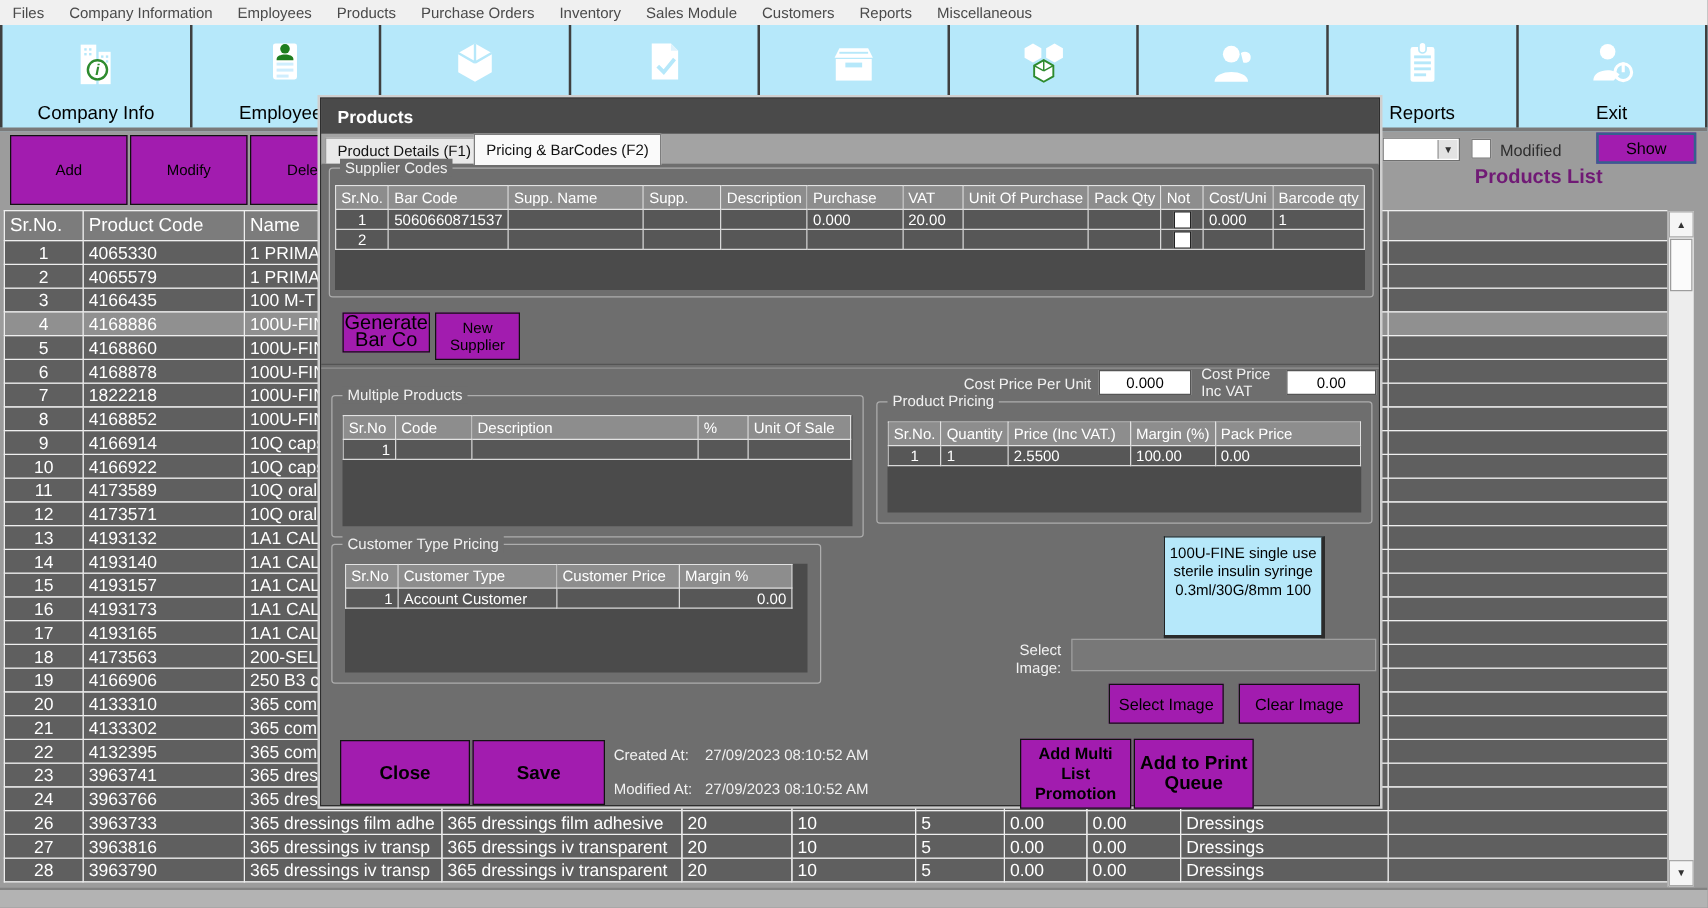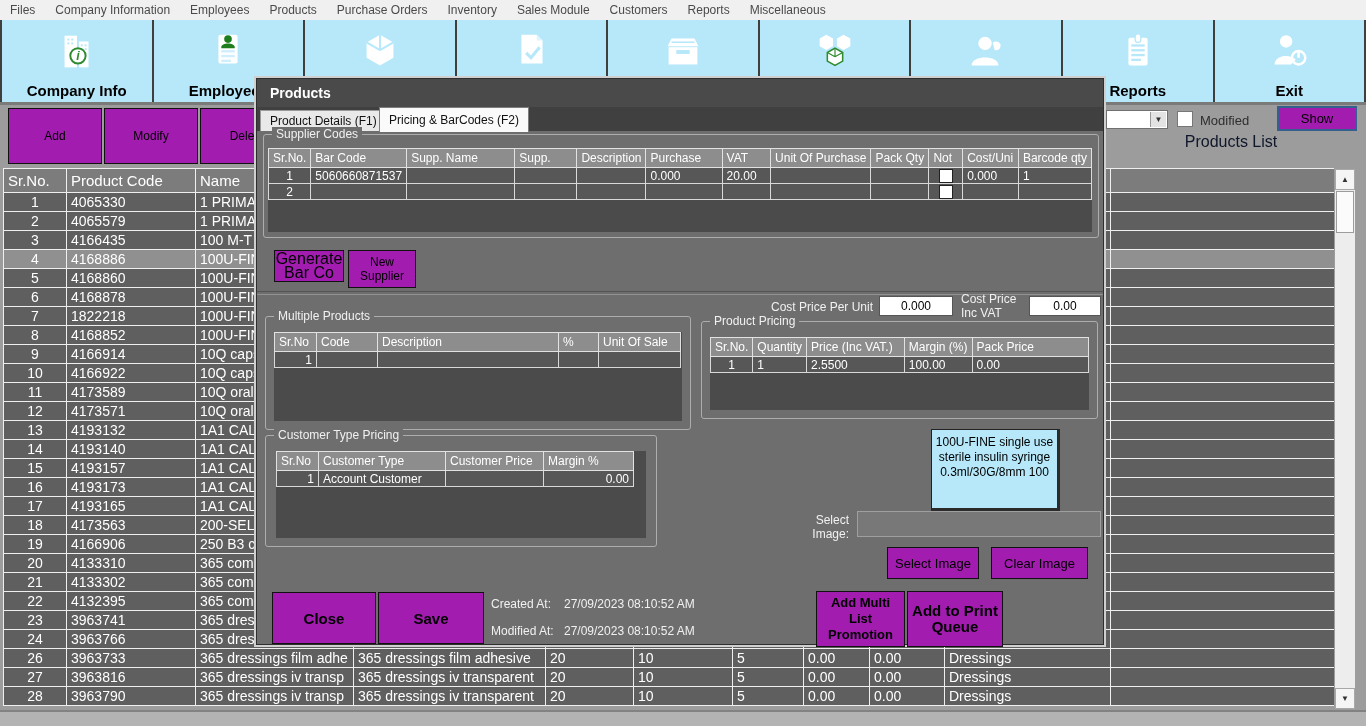--- a/index.html
+++ b/index.html
@@ -12,21 +12,21 @@
   .menubar{position:absolute;left:0;top:0;width:1366px;height:20px;background:#f0f0f0;
     border-bottom:1px solid #d6d6d6;display:flex;align-items:center;font-size:12px;color:#4a4a4a}
   .menubar span{padding:0 10px;white-space:nowrap}
   
   .toolbar{position:absolute;left:0;top:20px;width:1366px;height:85px;display:flex;
     background:#b6e8fa;border-bottom:3px solid #7a7a7a;box-sizing:border-box}
   .tbtn{flex:1;border-right:2px solid #3f3f3f;display:flex;flex-direction:column;align-items:center;
     justify-content:space-between;padding:6px 0 2px;box-sizing:border-box;cursor:pointer}
   .tbtn:first-child{border-left:2px solid #3f3f3f}
   .tbtn .ticon{height:52px;display:flex;align-items:center;justify-content:center}
-  .tbtn .tlabel{font-weight:bold;font-size:15px;color:#000;height:18px;white-space:nowrap}
+  .tbtn .tlabel{font-weight:normal;font-size:15px;color:#000;height:18px;white-space:nowrap}
   
   .btn-blue{background:#a21caf;border:1px solid #111;color:#000;text-align:center;
     display:flex;align-items:center;justify-content:center;box-sizing:border-box;cursor:pointer}
   
   .act-btn{position:absolute;top:108px;height:56px;width:94px;font-size:12px}
   
   table.grid{border-collapse:collapse;table-layout:fixed}
   .grid th{background:#8d8d8d;color:#fff;font-weight:normal;text-align:left;
     padding:1px 4px;border:1px solid #e2e2e2;white-space:nowrap;overflow:hidden;font-size:12px;height:16px}
   .grid td{background:#575757;color:#fff;padding:0 4px;border:1px solid #d9d9d9;
@@ -40,34 +40,34 @@
   .table-clip{position:absolute;left:0;top:168px;width:1334px;height:542px;overflow:hidden}
   .table-clip #main-table{top:0}
   
   .combo{position:absolute;left:1106px;top:110px;width:62px;height:19px;background:#fff;border:1px solid #707070;box-sizing:border-box}
   .combo .arrow{position:absolute;right:1px;top:1px;bottom:1px;width:15px;background:#e3e3e3;
     border-left:1px solid #9a9a9a;font-size:8px;color:#333;display:flex;align-items:center;justify-content:center}
   .chk{position:absolute;left:1177px;top:111px;width:16px;height:16px;background:#fff;border:1px solid #777;box-sizing:border-box}
   .chk-label{position:absolute;left:1200px;top:113px;font-size:13px;color:#2e2e2e}
   .show-btn{position:absolute;left:1277px;top:106px;width:80px;height:25px;border:2px solid #35608e;font-size:13px}
   .list-title{position:absolute;left:1106px;top:133px;width:250px;text-align:center;
-    font-weight:normal;font-size:16px;color:#0f172a}
+    font-weight:bold;font-size:16px;color:#701a75}
   
   .vscroll{position:absolute;left:1334px;top:168px;width:22px;height:542px;background:#ededed;border:1px solid #9c9c9c;box-sizing:border-box}
   .vs-btn{position:absolute;left:0;width:20px;height:21px;background:#f5f5f5;border:1px solid #a8a8a8;
     box-sizing:border-box;display:flex;align-items:center;justify-content:center;font-size:8px;color:#333}
   .vs-up{top:0}.vs-down{bottom:0}
   .vs-thumb{position:absolute;left:1px;top:22px;width:18px;height:42px;background:#fbfbfb;border:1px solid #9c9c9c;box-sizing:border-box}
   .bottom-bar{position:absolute;left:0;top:710px;width:1366px;height:16px;background:#b3b3b3;border-top:2px solid #828282;box-sizing:border-box}
   
   .dialog{position:absolute;left:256px;top:78px;width:848px;height:567px;background:#6e6e6e;
     border:1px solid #2e2e2e;box-shadow:0 0 0 2px #cfcfcf;z-index:10;box-sizing:border-box}
   .dlg-title{height:28px;background:#4a4a4a;color:#fff;font-weight:bold;font-size:14px;
     line-height:28px;padding-left:13px}
-  .dlg-tabs{position:relative;height:24px;background:#404040;border-bottom:1px solid #9a9a9a}
+  .dlg-tabs{position:relative;height:24px;background:#a3a3a3;border-bottom:1px solid #9a9a9a}
   .tab{position:absolute;height:20px;line-height:20px;padding:0 9px;font-size:12px;color:#111;
     background:#e9e9e9;border:1px solid #9a9a9a;border-bottom:none;cursor:pointer;white-space:nowrap}
   .tab.t0{left:3px;top:3px}
   .tab.t1{left:122px;top:0;height:24px;line-height:24px;background:#fafafa;border-color:#7d7d7d;z-index:2}
   .dlg-body{position:absolute;left:0;top:52px;right:0;bottom:0;background:#6e6e6e}
   .groupbox{position:absolute;border:1px solid #adadad;border-radius:3px;box-sizing:border-box}
   .grouplabel{position:absolute;top:-8px;left:8px;background:#6e6e6e;padding:0 4px;
     font-size:12px;color:#f1f1f1;white-space:nowrap}
   .tblwrap{position:absolute;background:#4b4b4b;overflow:hidden}
   .cb{display:inline-block;width:12px;height:12px;background:#fff;border:1px solid #222;vertical-align:middle}

